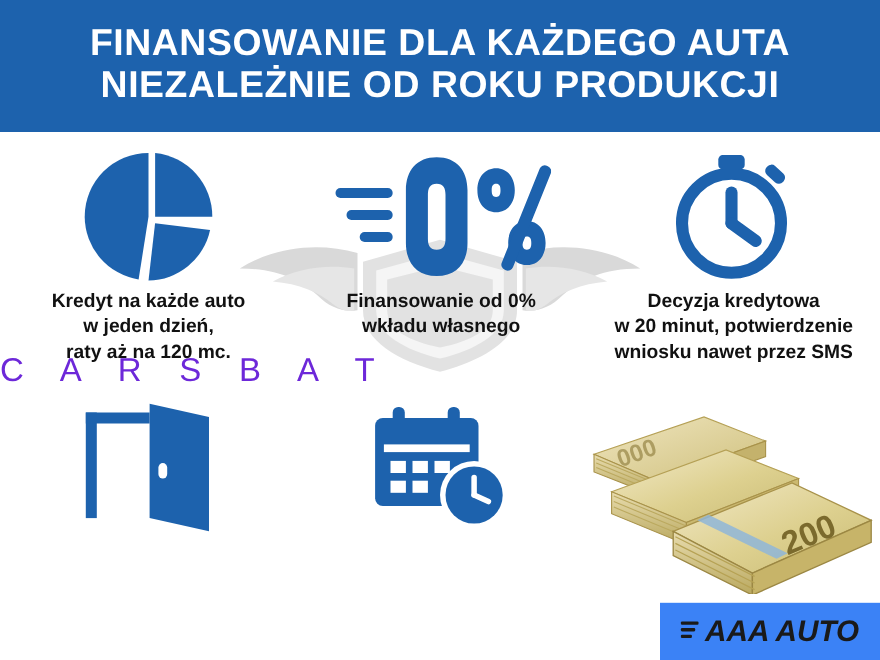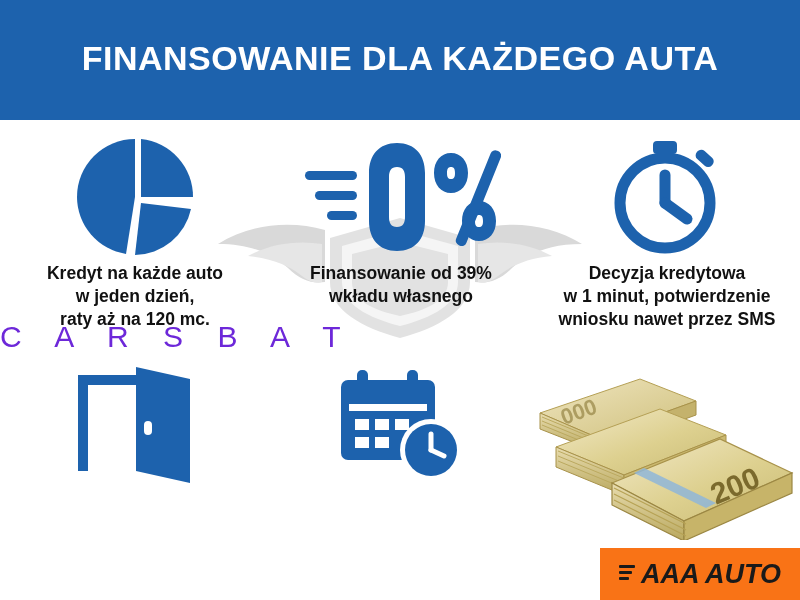--- a/index.html
+++ b/index.html
@@ -110,21 +110,21 @@
     width: 280px;
     height: 185px;
   }
   
   .logo {
     position: absolute;
     right: 0;
     bottom: 0;
     width: 200px;
     height: 52px;
-    background: #f97316;
+    background: #3b82f6;
     display: flex;
     align-items: center;
     justify-content: center;
   }
   .logo-inner {
     display: flex;
     align-items: center;
     gap: 6px;
   }
   .logo-text {
@@ -146,20 +146,21 @@
     border-radius: 1px;
   }
 </style>
 </head>
 <body>
 
 <div class="poster">
 
   <div class="header">
     <div class="header-line">FINANSOWANIE DLA KAŻDEGO AUTA</div>
+    <div class="header-line">NIEZALEŻNIE OD ROKU PRODUKCJI</div>
   </div>
 
   <div class="watermark">
     <div class="wm-shield">
       <svg width="800" height="130" viewBox="0 0 800 130" xmlns="http://www.w3.org/2000/svg">
         <g fill="#dcdcdc">
           <path d="M400 8 L470 28 L470 72 C470 100 438 118 400 128 C362 118 330 100 330 72 L330 28 Z" fill="#e2e2e2"></path>
           <path d="M400 20 L458 36 L458 72 C458 94 432 108 400 116 C368 108 342 94 342 72 L342 36 Z" fill="#f5f5f5"></path>
           <path d="M400 32 L448 44 L448 72 C448 90 428 100 400 106 C372 100 352 90 352 72 L352 44 Z" fill="#e2e2e2"></path>
           <path d="M325 20 C290 10 250 14 218 34 C252 34 272 44 288 58 C300 70 312 74 325 72 Z" fill="#d9d9d9"></path>
@@ -194,41 +195,41 @@
             <rect x="4" y="34" width="52" height="9" rx="4.5"></rect>
             <rect x="14" y="54" width="42" height="9" rx="4.5"></rect>
             <rect x="26" y="74" width="30" height="9" rx="4.5"></rect>
             <path d="M96 6 C78 6 68 18 68 36 L68 84 C68 102 78 114 96 114 C114 114 124 102 124 84 L124 36 C124 18 114 6 96 6 Z M96 30 C102 30 104 34 104 40 L104 80 C104 86 102 90 96 90 C90 90 88 86 88 80 L88 40 C88 34 90 30 96 30 Z"></path>
             <path d="M150 16 C140 16 133 24 133 36 C133 48 140 56 150 56 C160 56 167 48 167 36 C167 24 160 16 150 16 Z M150 30 C153 30 154 32 154 36 C154 40 153 42 150 42 C147 42 146 40 146 36 C146 32 147 30 150 30 Z"></path>
             <path d="M178 64 C168 64 161 72 161 84 C161 96 168 104 178 104 C188 104 195 96 195 84 C195 72 188 64 178 64 Z M178 78 C181 78 182 80 182 84 C182 88 181 90 178 90 C175 90 174 88 174 84 C174 80 175 78 178 78 Z"></path>
             <rect x="172" y="10" width="11" height="102" rx="5" transform="rotate(22 177 61)"></rect>
           </g>
         </svg>
       </div>
-      <div class="caption">Finansowanie od 39%
+      <div class="caption">Finansowanie od 0%
 wkładu własnego</div>
     </div>
 
     <div class="cell r1 c3">
       <div class="icon-wrap">
         <svg width="128" height="128" viewBox="0 0 128 128" xmlns="http://www.w3.org/2000/svg">
           <g fill="none" stroke="#1d62ad" stroke-width="11">
             <circle cx="62" cy="70" r="45"></circle>
             <path d="M62 70 L62 42" stroke-linecap="round"></path>
             <path d="M62 70 L84 86" stroke-linecap="round"></path>
           </g>
           <g fill="#1d62ad">
             <rect x="50" y="8" width="24" height="13" rx="4"></rect>
             <rect x="56" y="17" width="12" height="12"></rect>
             <rect x="92" y="20" width="20" height="11" rx="5" transform="rotate(42 102 25)"></rect>
           </g>
         </svg>
       </div>
       <div class="caption">Decyzja kredytowa
-w 1 minut, potwierdzenie
+w 20 minut, potwierdzenie
 wniosku nawet przez SMS</div>
     </div>
 
     <div class="cell r2 c1">
       <div class="icon-wrap">
         <svg width="130" height="120" viewBox="0 0 130 120" xmlns="http://www.w3.org/2000/svg">
           <g fill="#1d62ad">
             <rect x="8" y="10" width="10" height="96"></rect>
             <rect x="8" y="10" width="58" height="10"></rect>
             <path d="M66 2 L120 14 L120 118 L66 106 Z"></path>

